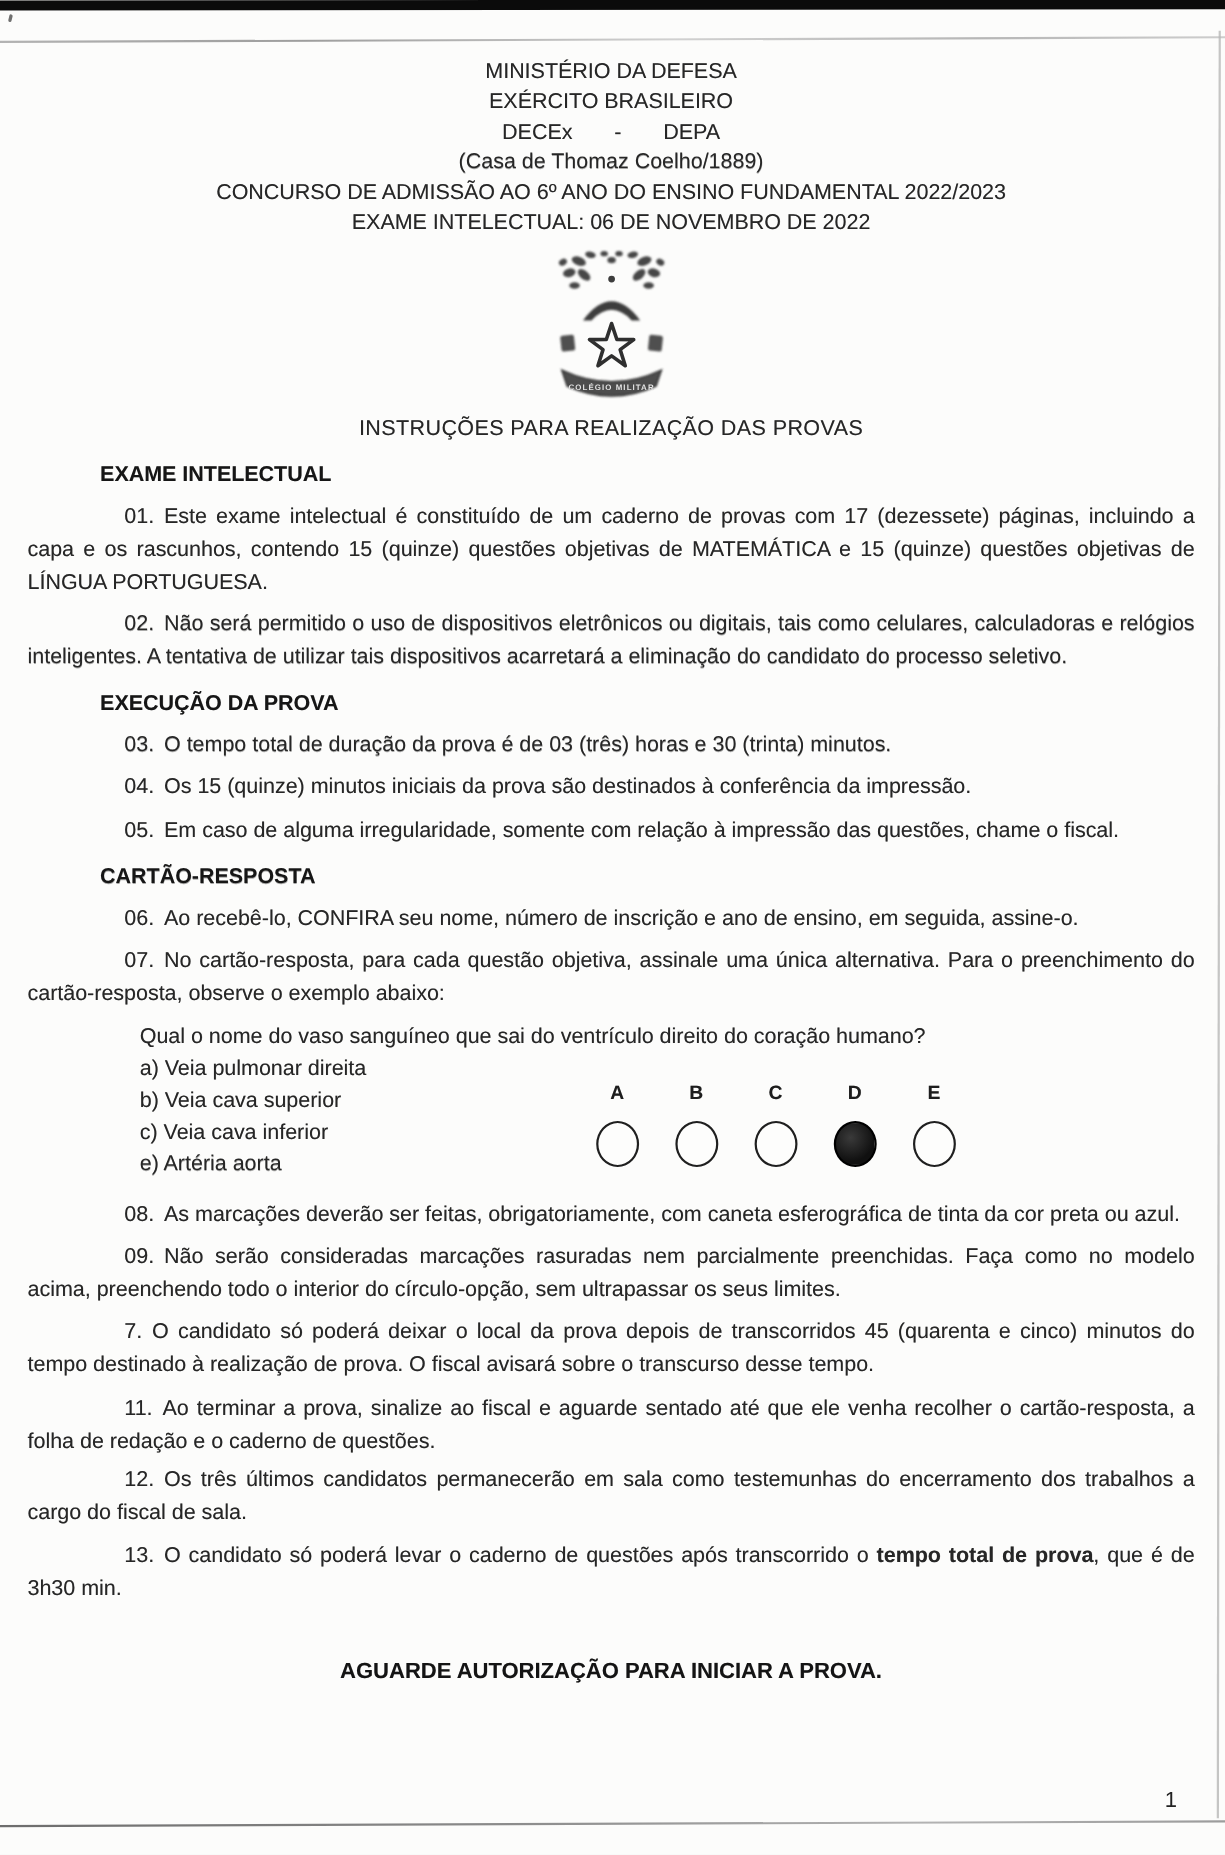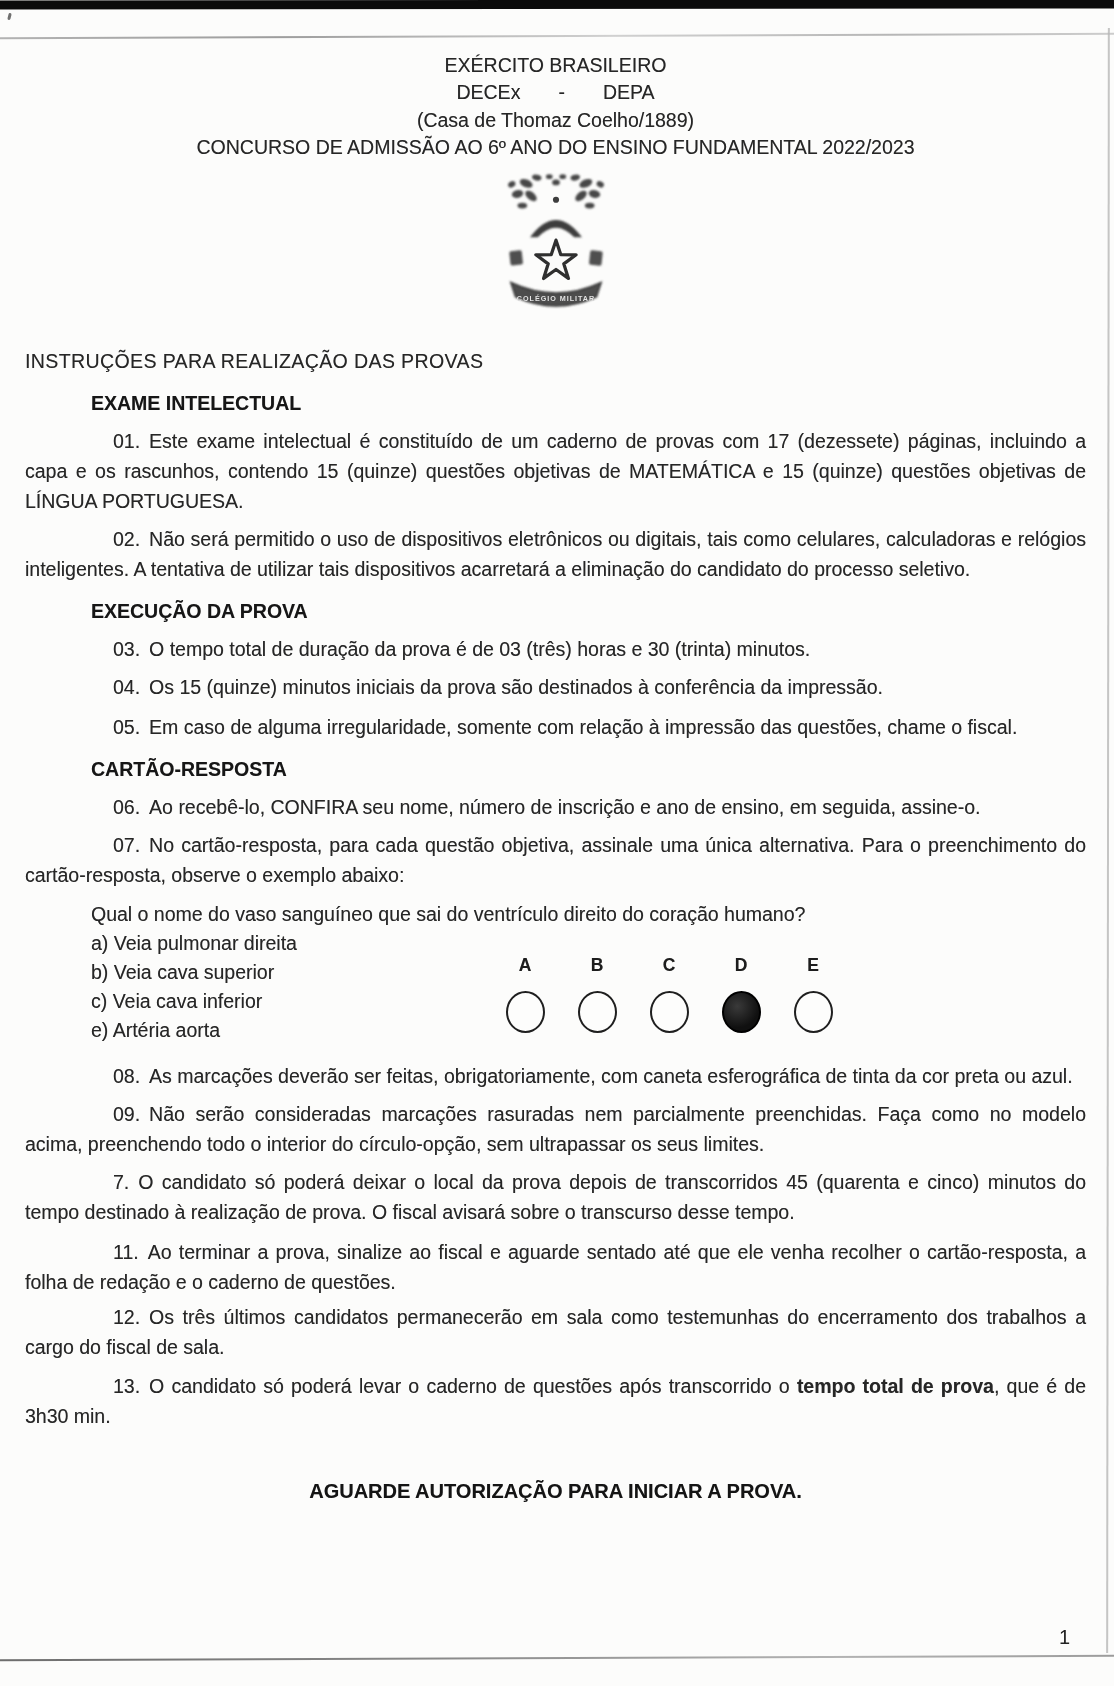--- a/index.html
+++ b/index.html
@@ -23,27 +23,27 @@
     background:linear-gradient(90deg,#6d6d6d,#8a8a8a 40%,#b3b3b3 75%,#9c9c9c);
     transform:rotate(-0.22deg);}
   .scan-corner-mark{position:absolute;top:13px;left:8px;width:3px;height:7px;background:#4c4c4c;border-radius:2px;transform:rotate(14deg);opacity:.8;}
   
   .content{position:absolute;top:52px;left:25px;width:1061px;
     font-size:19.5px;line-height:30px;
     text-shadow:0.2px 0.2px 0.3px rgba(45,45,45,.4);}
   .letterhead{text-align:center;line-height:27.4px;}
   .decex-gap{display:inline-block;width:38px;}
   .crest-wrap{width:130px;margin:6px auto 0;height:152px;display:flex;align-items:center;justify-content:center;text-align:right;}
-  .instructions-title{text-align:left;margin-top:26px;letter-spacing:.4px;}
+  .instructions-title{text-align:center;letter-spacing:.4px;}
   .sec-heading{font-weight:700;margin:12px 0 0 66px;color:#161616;}
   .item{margin:8px 0 0 0;text-align:justify;text-indent:88px;}
   .inum{margin-right:9px;}
   .b{font-weight:700;}
   
-  .example{margin-left:66px;position:relative;}
+  .example{margin-left:102px;position:relative;}
   .question{margin-top:9px;}
   .options{position:relative;line-height:29px;}
   .bubble-block{position:absolute;left:398px;top:22px;}
   .bubble-labels{display:flex;}
   .bubble-labels span{width:72px;text-align:center;font-size:17.5px;font-weight:600;color:#1d1d1d;}
   .bubble-row{display:flex;margin-top:11px;}
   .bubble-cell{width:72px;display:flex;justify-content:center;}
   .bubble{width:39px;height:42px;border:2.5px solid #1f1f1f;border-radius:50%;background:#fdfdfc;box-sizing:border-box;}
   .bubble.filled{background:radial-gradient(circle at 38% 35%, #3a3a3a 0%, #101010 65%);border-color:#000;}
   .start-notice{text-align:center;font-weight:700;font-size:20px;margin-top:45px;color:#141414;}
@@ -56,26 +56,28 @@
 
   <div class="scan-top-bar"></div>
   <div class="scan-corner-mark"></div>
   <div class="scan-top-line"></div>
   <div class="scan-right-line"></div>
   <div class="scan-bottom-line"></div>
 
   <div class="content">
 
     <div class="letterhead">
+      <div>MINISTÉRIO DA DEFESA</div>
       <div>EXÉRCITO BRASILEIRO</div>
       <div>
         <span>DECEx</span><span class="decex-gap"></span><span>-</span><span class="decex-gap"></span><span>DEPA</span>
       </div>
       <div>(Casa de Thomaz Coelho/1889)</div>
       <div>CONCURSO DE ADMISSÃO AO 6º ANO DO ENSINO FUNDAMENTAL 2022/2023</div>
+      <div>EXAME INTELECTUAL: 06 DE NOVEMBRO DE 2022</div>
     </div>
 
     <div class="crest-wrap">
       <svg width="130" height="152" viewBox="0 0 130 158">
         <defs>
           <filter id="smudge" x="-20%" y="-20%" width="140%" height="140%">
             <feGaussianBlur stdDeviation="0.9"></feGaussianBlur>
           </filter>
         </defs>
 

